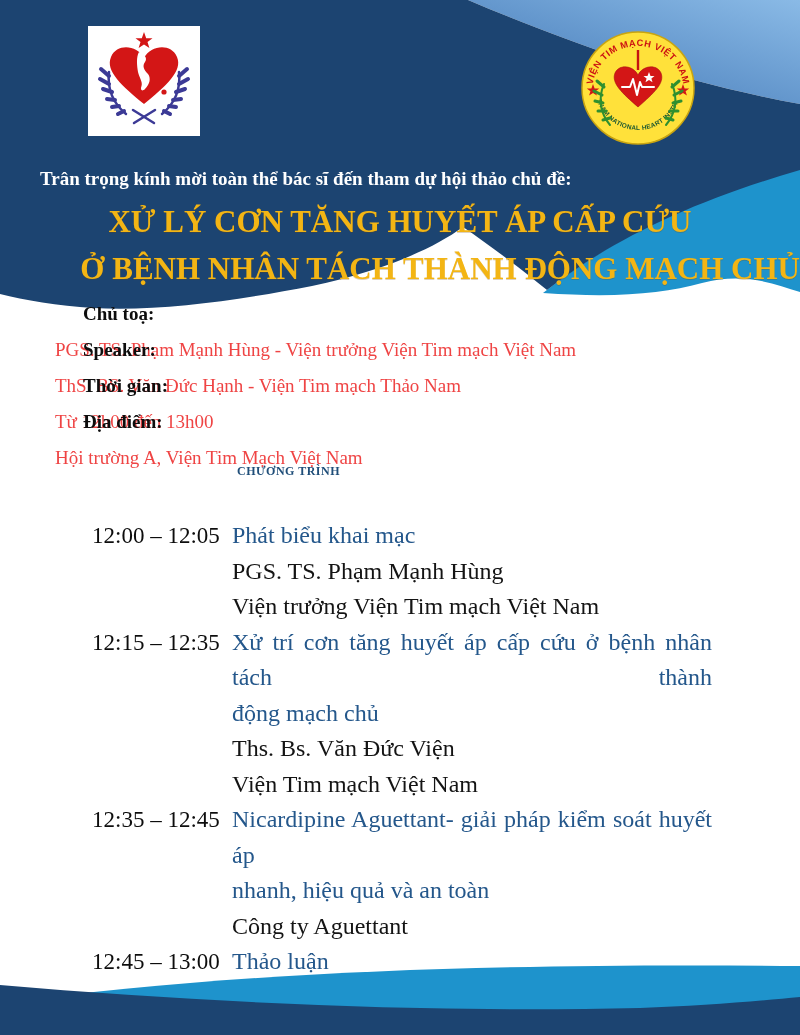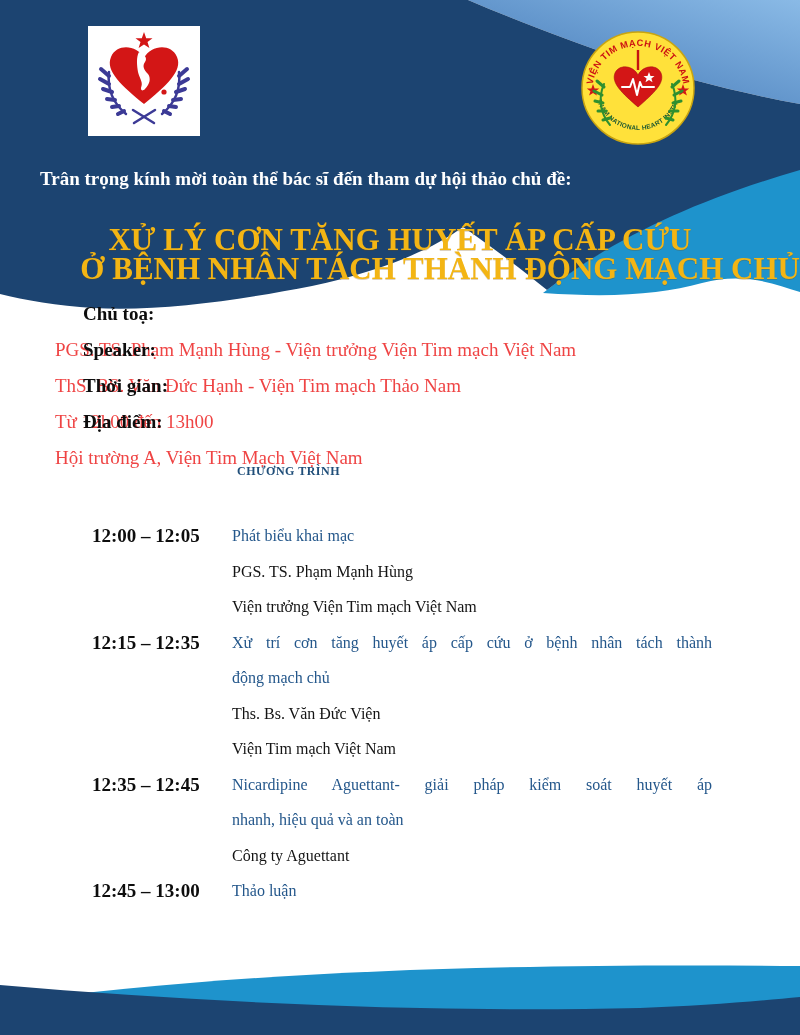--- a/index.html
+++ b/index.html
@@ -20,34 +20,34 @@
   .logo-right{position:absolute;left:578px;top:28px;width:120px;height:120px;}
   .invite-line{
     position:absolute;left:40px;top:165px;width:700px;text-align:left;
     color:#fff;font-weight:bold;font-size:19px;line-height:28px;white-space:nowrap;
   }
   .title{
     position:absolute;left:0;width:800px;text-align:center;
     color:var(--gold);font-weight:bold;font-size:31px;line-height:40px;white-space:nowrap;
     text-shadow:0 1px 0 rgba(120,70,0,.25);
   }
-  .title.l1{top:220px;text-align:center;}
+  .title.l1{top:202px;text-align:center;}
   .title.l2{top:249px;text-align:right;}
   .info{position:absolute;left:55px;top:296px;width:700px;}
   .info-row{height:36px;line-height:36px;font-size:19px;white-space:nowrap;}
   .info-label{display:inline-block;width:93px;font-weight:bold;color:#0d0d0d;margin-left:28px;}
   .info-value{color:#ef4444;}
   .program-heading{
     position:absolute;left:237px;top:464px;font-size:12px;font-weight:bold;
     color:var(--heading);letter-spacing:.5px;
   }
   .schedule{position:absolute;left:92px;top:518px;width:640px;}
   .schedule-item{display:grid;grid-template-columns:140px 480px;}
-  .time-cell{font-weight:bold;color:#0d0d0d;font-size:19px;line-height:35.5px;white-space:nowrap;}
-  .line{font-size:16px;line-height:35.5px;}
+  .time-cell{font-weight:normal;color:#0d0d0d;font-size:23px;line-height:35.5px;white-space:nowrap;}
+  .line{font-size:24px;line-height:35.5px;}
   .topic{color:var(--topic);}
   .plain{color:#141414;}
   .topic-justify{color:var(--topic);text-align:justify;text-align-last:justify;}
 </style>
 </head>
 <body>
 
 <div id="page">
 
   <svg class="header-svg" viewBox="0 0 800 320" preserveAspectRatio="none" aria-hidden="true">

